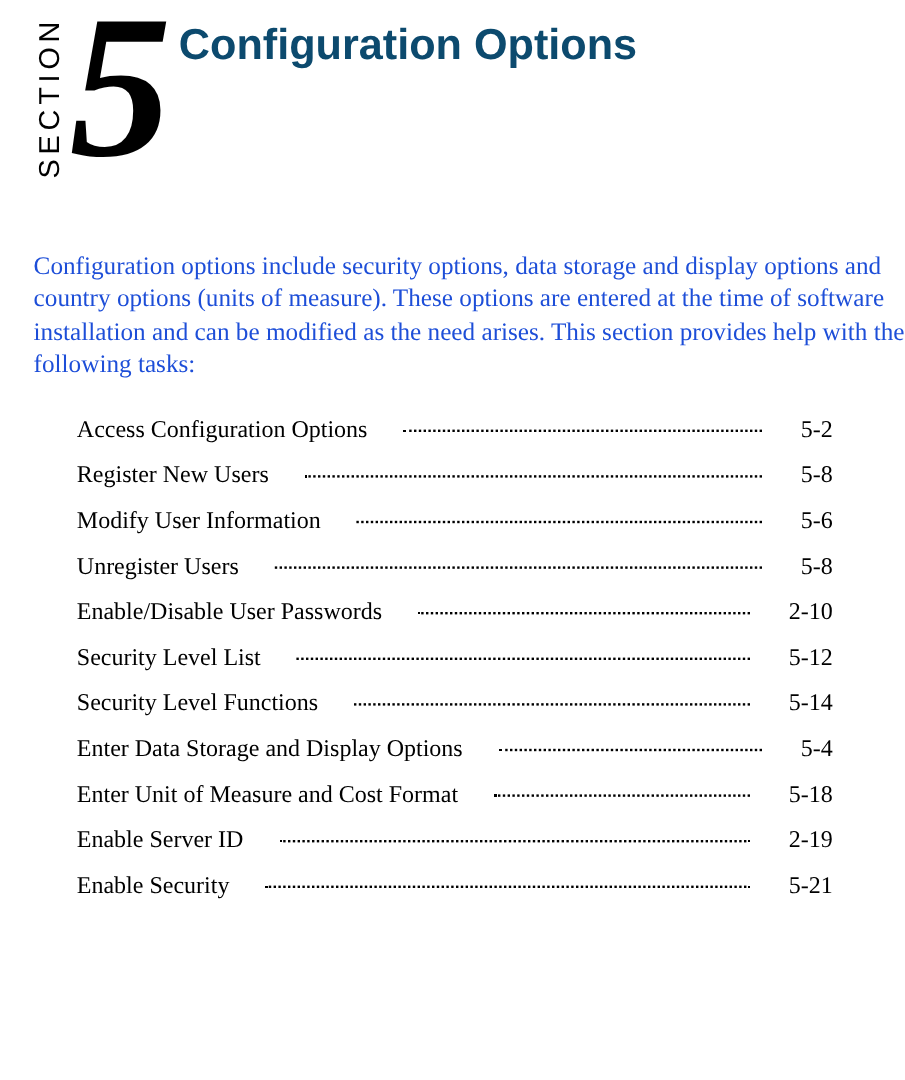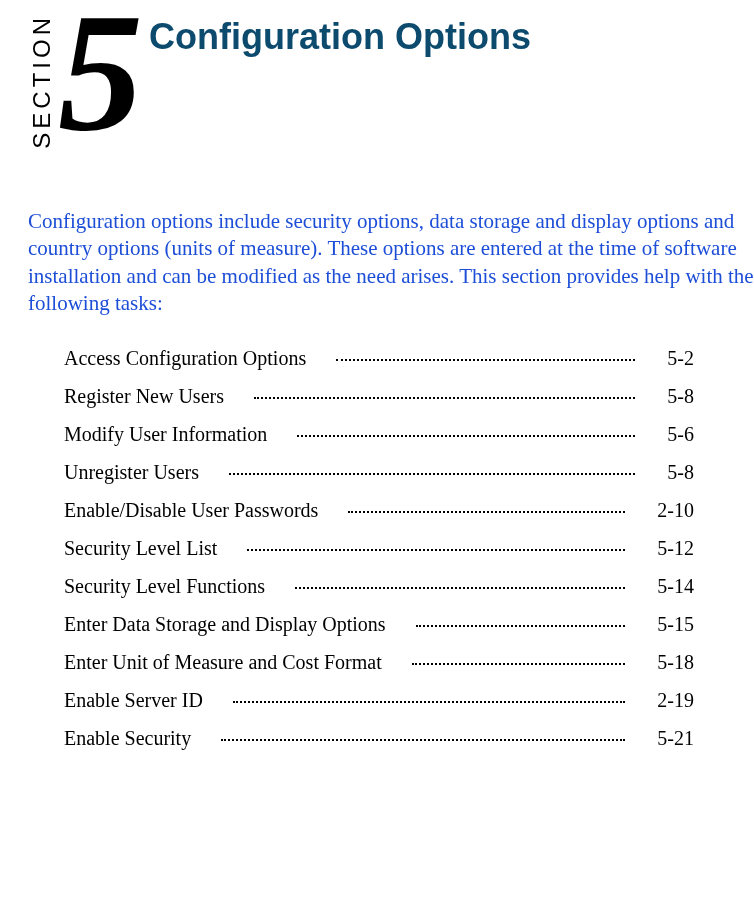--- a/index.html
+++ b/index.html
@@ -129,21 +129,21 @@
     <span class="toc-page">5-12</span>
   </div>
   <div class="toc-row">
     <span class="toc-label">Security Level Functions</span>
     <span class="dots"></span>
     <span class="toc-page">5-14</span>
   </div>
   <div class="toc-row">
     <span class="toc-label">Enter Data Storage and Display Options</span>
     <span class="dots"></span>
-    <span class="toc-page">5-15</span>
+    <span class="toc-page">5-4</span>
   </div>
   <div class="toc-row">
     <span class="toc-label">Enter Unit of Measure and Cost Format</span>
     <span class="dots"></span>
     <span class="toc-page">5-18</span>
   </div>
   <div class="toc-row">
     <span class="toc-label">Enable Server ID</span>
     <span class="dots"></span>
     <span class="toc-page">2-19</span>

